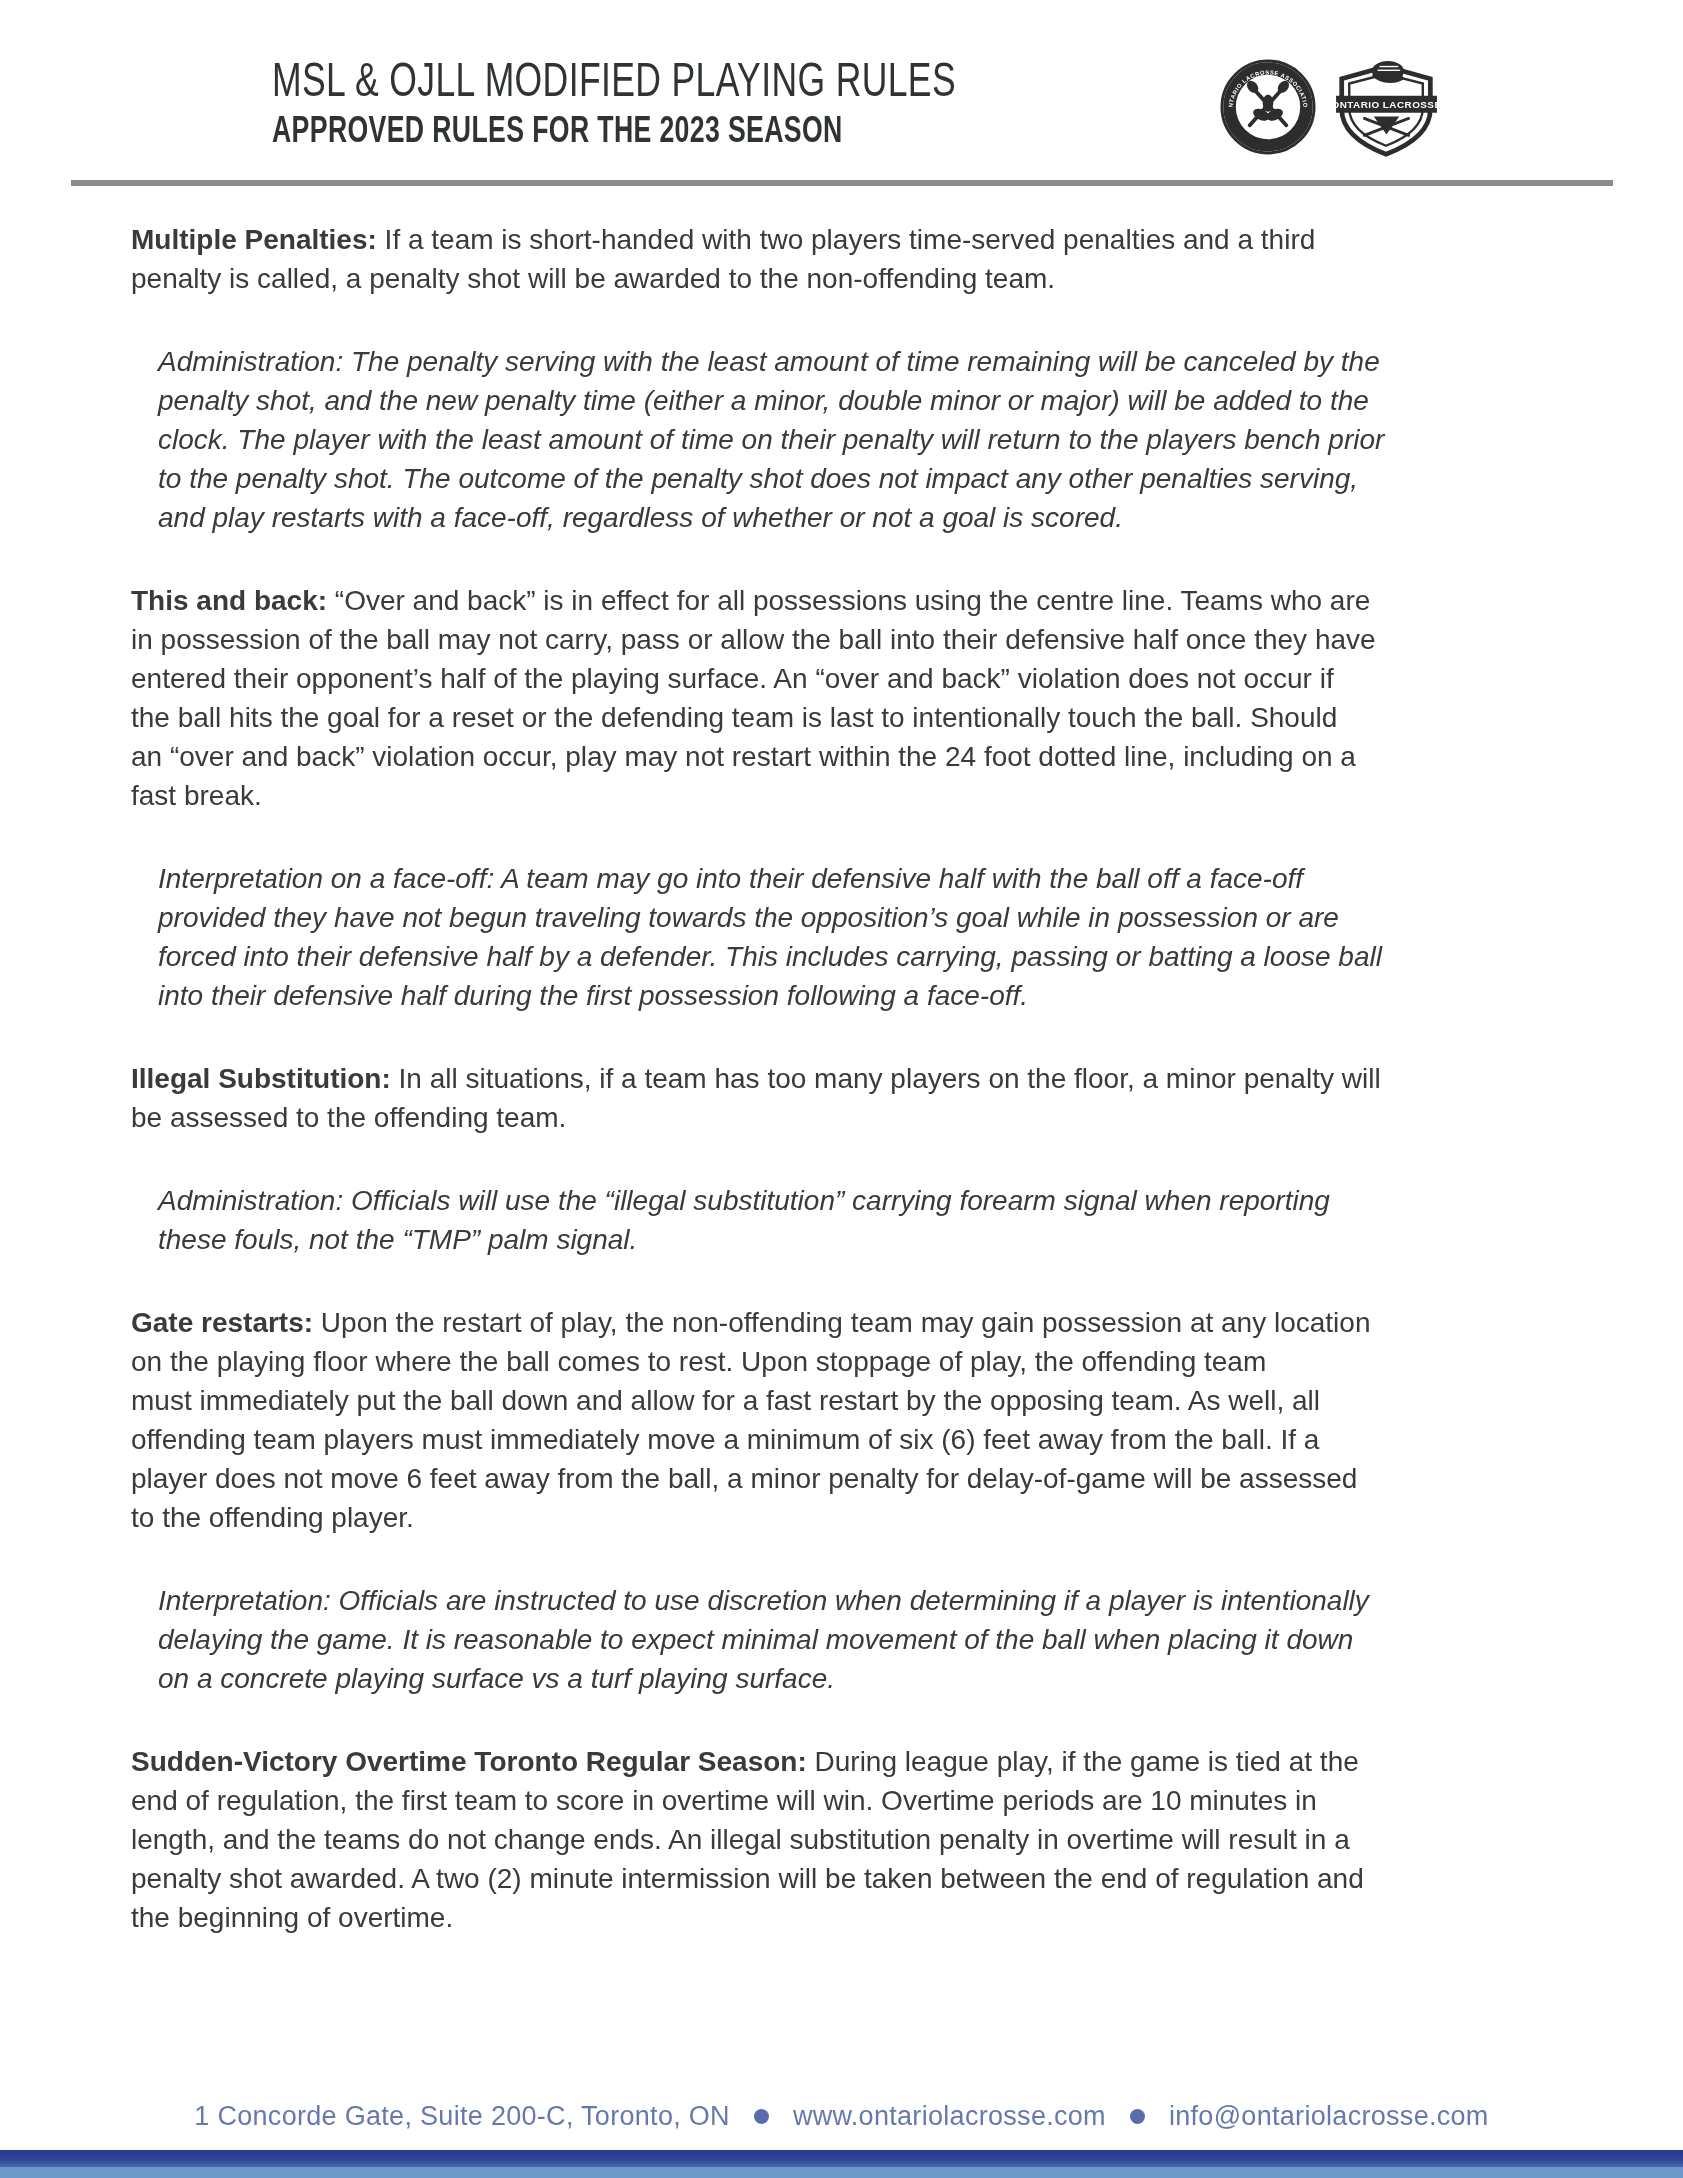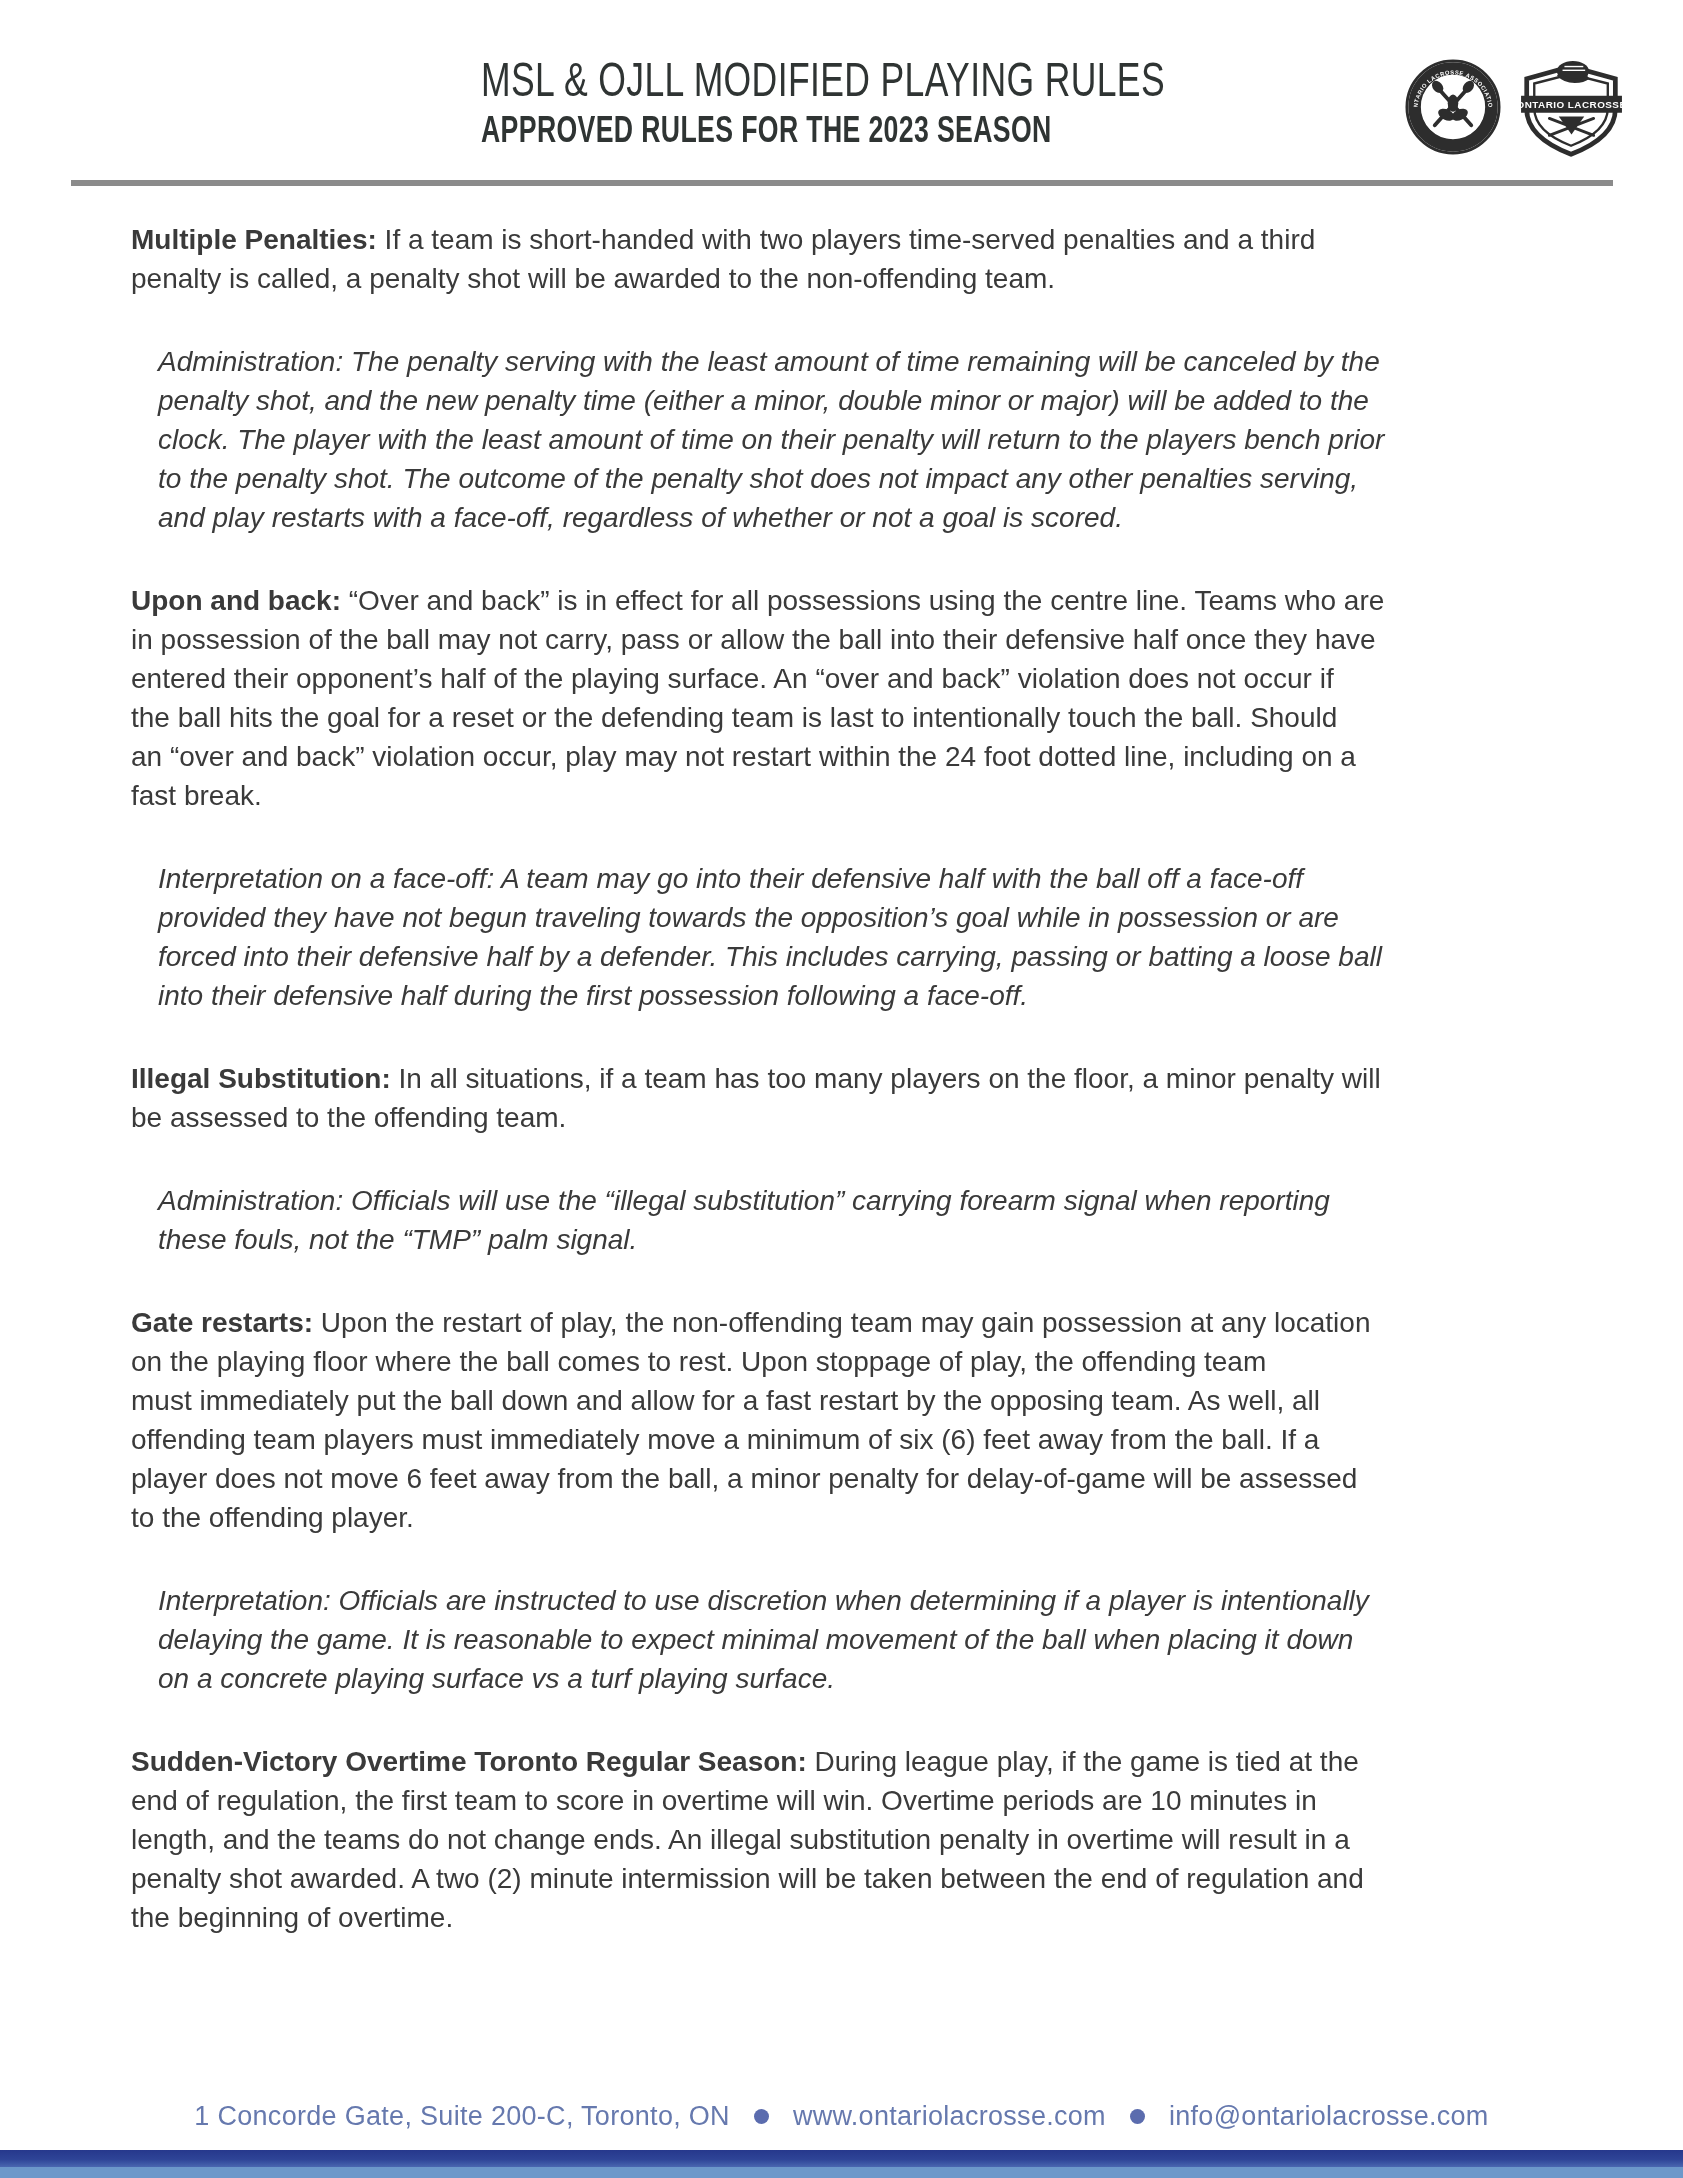--- a/index.html
+++ b/index.html
@@ -6,21 +6,21 @@
   html, body { margin: 0; padding: 0; }
   body {
     width: 1683px; height: 2178px;
     background: #ffffff;
     font-family: "Liberation Sans", sans-serif;
     color: #3a3a3a;
   }
   .page { position: relative; width: 1683px; height: 2178px; overflow: hidden; background: #fff; }
 
   
-  .header { display: flex; justify-content: flex-end; align-items: flex-start; padding: 53px 57px 0 87px; }
+  .header { display: flex; justify-content: center; align-items: flex-start; padding: 53px 57px 0 87px; gap: 23px; }
   .doc-title { font-size: 48px; line-height: 1.12; font-weight: 400; color: #2f3433; white-space: nowrap; }
   .doc-title .squeeze, .doc-subtitle .squeeze { display: inline-block; transform: scaleX(0.74); transform-origin: 0 50%; letter-spacing: 0.5px; }
   .doc-subtitle { font-size: 36px; line-height: 1.15; font-weight: 700; color: #2f3433; margin-top: 2px; white-space: nowrap; }
   .logos { display: flex; gap: 16px; align-items: flex-start; margin-top: 6px; }
   .divider { margin: 22px 0 0 71px; width: 1542px; height: 6px; background: #8b8b8b; }
 
   
   .content { padding: 34px 59px 0 94px; font-size: 28px; line-height: 39px; margin-left: 37px; }
   .content p { margin: 0 0 44px 0; white-space: pre-line; }
   .content p.interp { font-style: italic; margin-left: 27px; }
@@ -104,21 +104,21 @@
   <div class="content">
     <p><span class="lead">Multiple Penalties:</span><span> If a team is short-handed with two players time-served penalties and a third
 penalty is called, a penalty shot will be awarded to the non-offending team.</span></p>
 
     <p class="interp"><span>Administration: The penalty serving with the least amount of time remaining will be canceled by the
 penalty shot, and the new penalty time (either a minor, double minor or major) will be added to the
 clock. The player with the least amount of time on their penalty will return to the players bench prior
 to the penalty shot. The outcome of the penalty shot does not impact any other penalties serving,
 and play restarts with a face-off, regardless of whether or not a goal is scored.</span></p>
 
-    <p><span class="lead">Upon and back:</span><span> “Over and back” is in effect for all possessions using the centre line. Teams who are
+    <p><span class="lead">This and back:</span><span> “Over and back” is in effect for all possessions using the centre line. Teams who are
 in possession of the ball may not carry, pass or allow the ball into their defensive half once they have
 entered their opponent’s half of the playing surface. An “over and back” violation does not occur if
 the ball hits the goal for a reset or the defending team is last to intentionally touch the ball. Should
 an “over and back” violation occur, play may not restart within the 24 foot dotted line, including on a
 fast break.</span></p>
 
     <p class="interp"><span>Interpretation on a face-off: A team may go into their defensive half with the ball off a face-off
 provided they have not begun traveling towards the opposition’s goal while in possession or are
 forced into their defensive half by a defender. This includes carrying, passing or batting a loose ball
 into their defensive half during the first possession following a face-off.</span></p>

